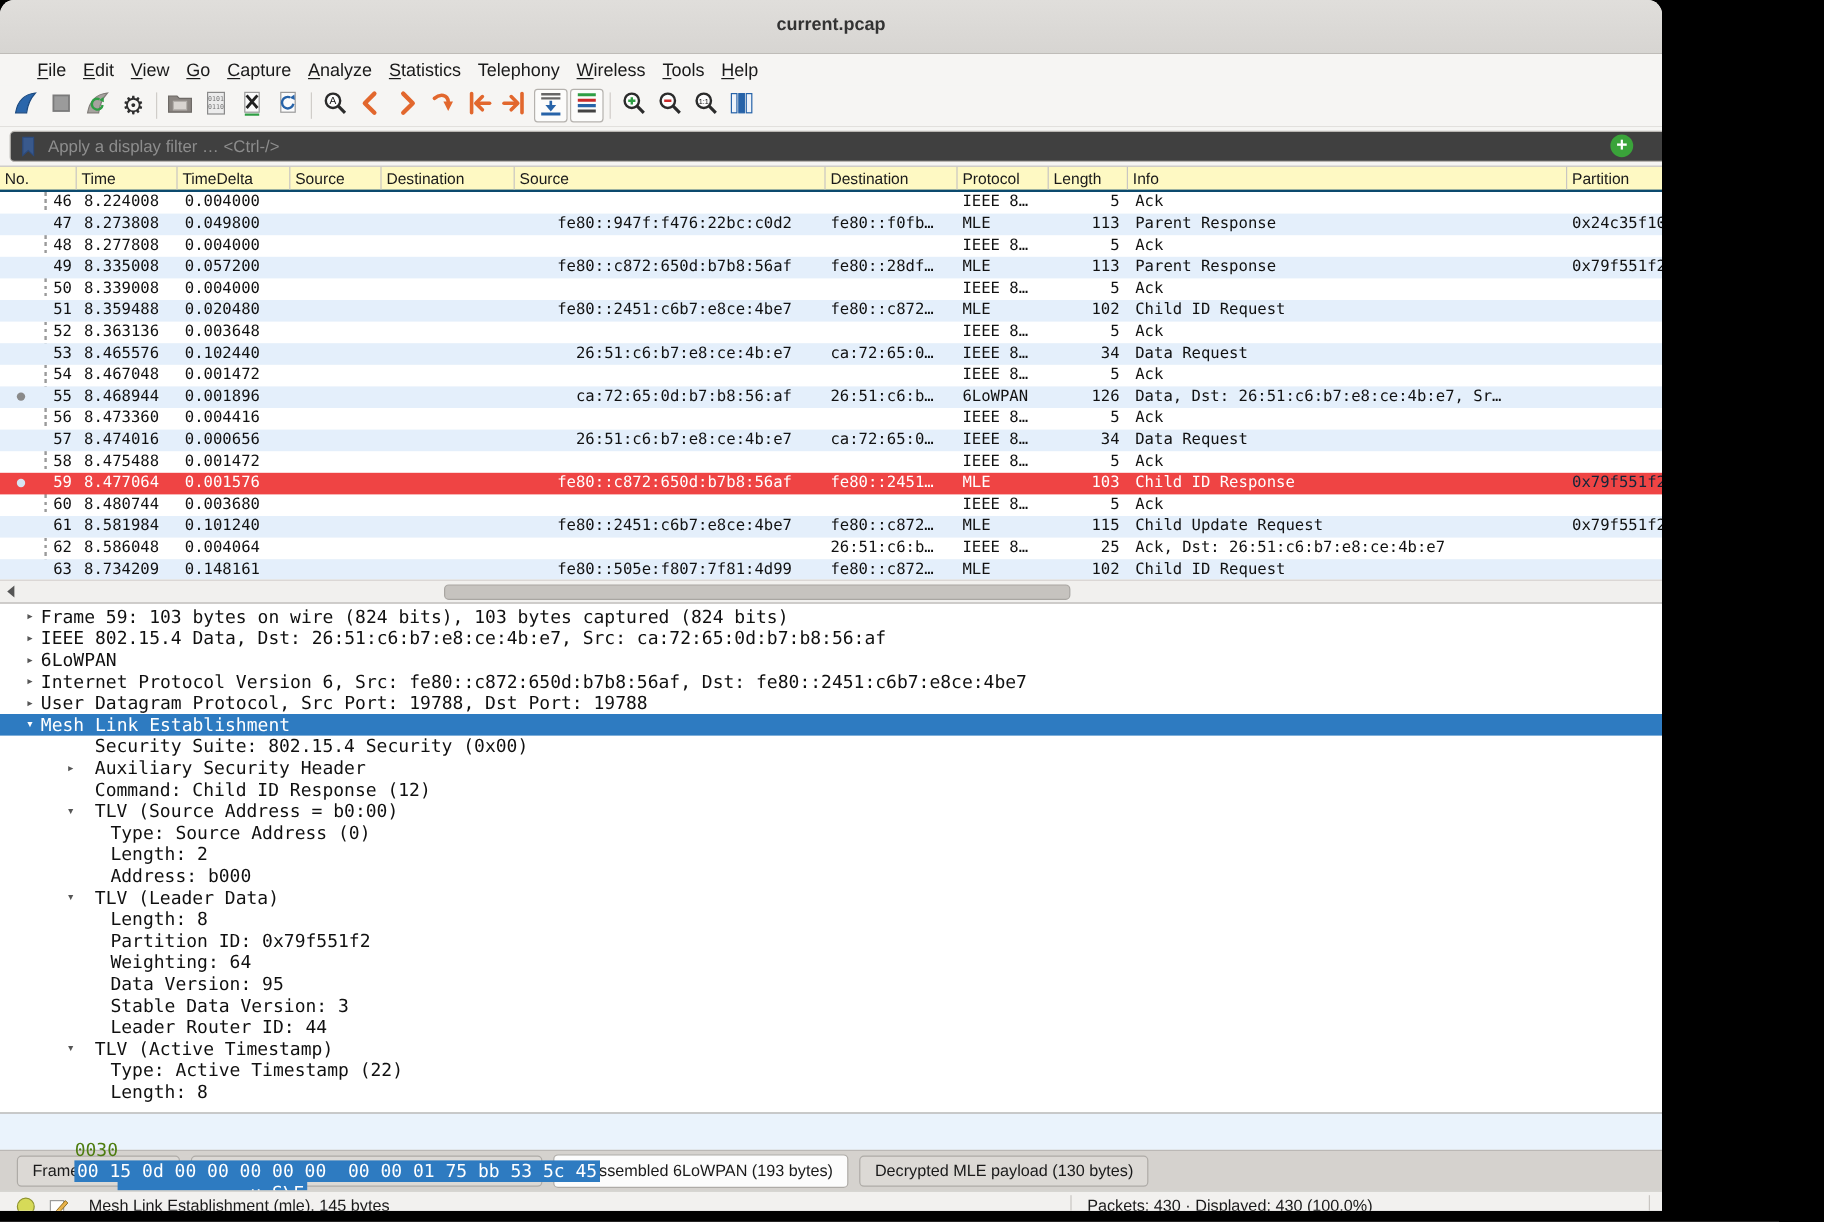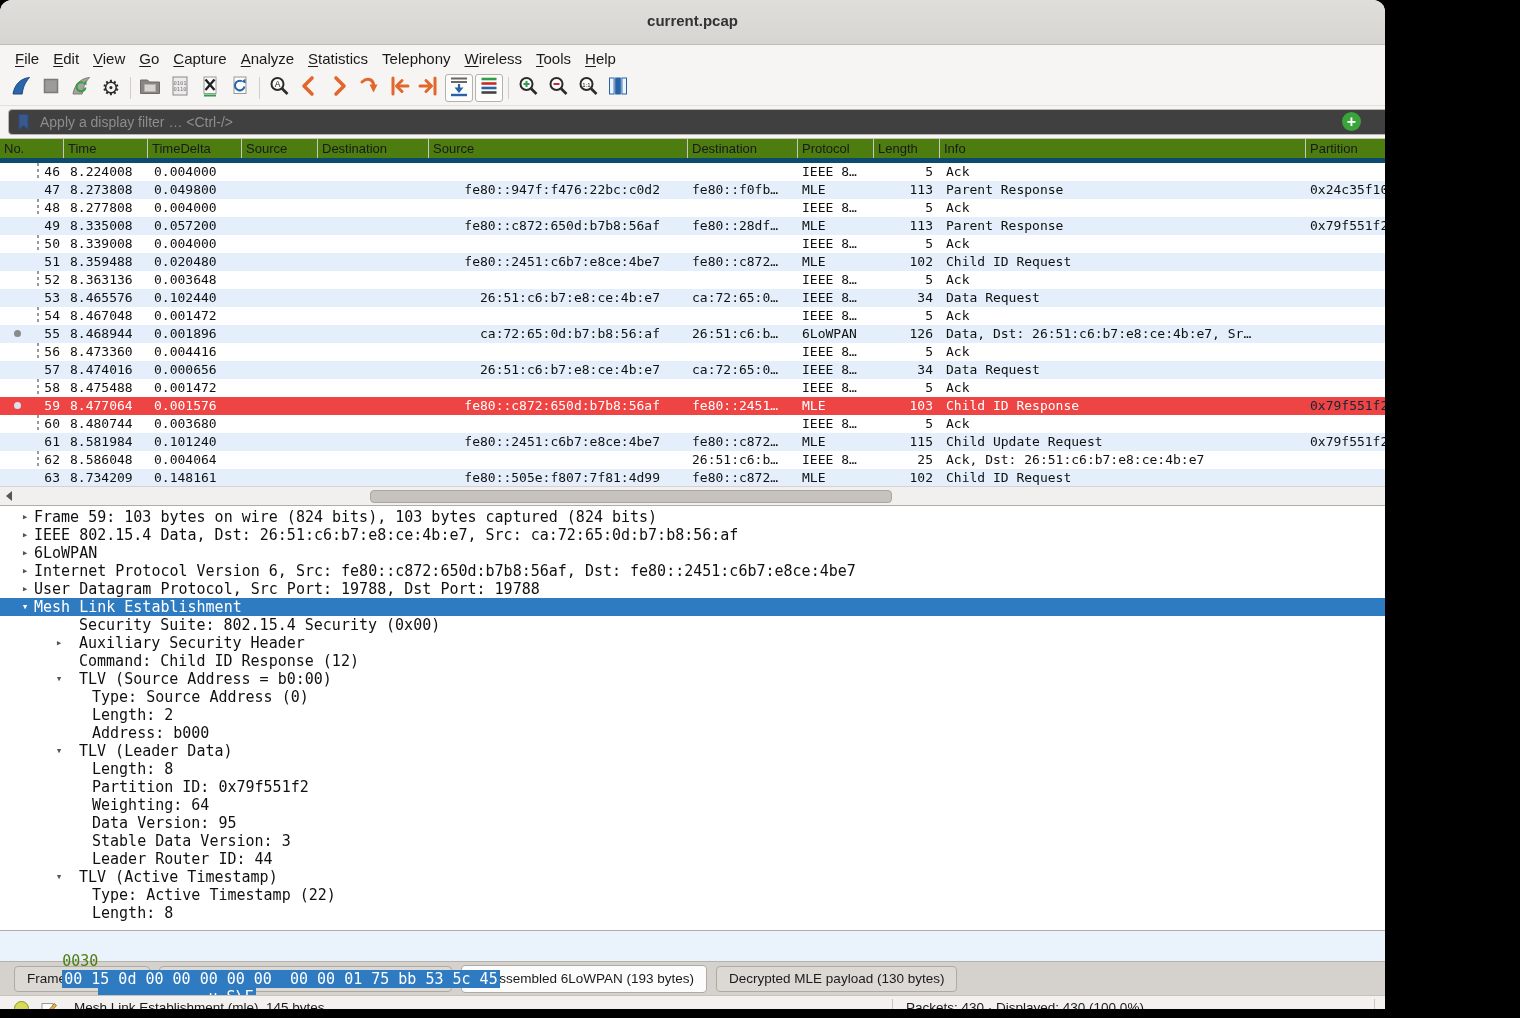--- a/index.html
+++ b/index.html
@@ -8,21 +8,21 @@
           border-radius:12px 12px 0 0;overflow:hidden;}
   
   .titlebar{position:relative;height:44px;background:linear-gradient(#e0dedb,#d7d5d2);
             border-bottom:1px solid #bfbcb8;}
   .title{position:absolute;left:0;right:0;top:12px;text-align:center;font-size:15px;
          font-weight:bold;color:#333;}
   .winbtn{position:absolute;top:10px;width:24px;height:24px;border-radius:50%;
           background:#d2cfcc;display:flex;align-items:center;justify-content:center;}
   .winbtn svg{display:block}
   
-  .menubar{height:26px;background:#f6f5f3;display:flex;align-items:center;padding-left:8px;}
+  .menubar{height:26px;background:#f6f5f3;display:flex;align-items:center;padding-left:24px;}
   .menu-item{font-size:15px;color:#1a1a1a;padding:2px 7px;white-space:nowrap;}
   .menu-item u{text-decoration:underline;text-underline-offset:2px;}
   
   .toolbar{height:34px;background:#f6f5f3;display:flex;align-items:center;padding-left:6px;
            border-bottom:1px solid #e2e0dd;}
   .tbtn{width:28px;height:28px;margin:0 1px;display:flex;align-items:center;justify-content:center;}
   .tbtn.framed{border:1px solid #b5b2ae;border-radius:3px;background:#fcfcfb;width:26px;height:26px;}
   .tsep{width:1px;height:22px;background:#d0cdc9;margin:0 4px;}
   .gear-glyph{font-size:21px;line-height:24px;color:#2e2e2e;font-family:"DejaVu Sans",sans-serif;}
   
@@ -31,21 +31,21 @@
                 border:1px solid #b9b6b2;border-radius:4px;display:flex;align-items:center;}
   .filter-placeholder{color:#8d8d8d;font-size:14px;margin-left:6px;flex:1;}
   .filter-apply{width:46px;height:18px;background:#d4d1ce;border-radius:3px;margin-right:4px;
                 display:flex;align-items:center;justify-content:center;}
   .filter-caret{width:0;height:0;border:4px solid transparent;border-top-color:#555;
                 margin:5px 8px 0 0;}
   .filter-plus{position:absolute;right:24px;top:6px;width:19px;height:19px;border-radius:50%;
                background:#3aa33a;color:#fff;font-size:16px;font-weight:bold;line-height:19px;
                text-align:center;}
   
-  .plist-header{height:19px;background:#4d7c0f;border-bottom:5px solid #0c4a6e;display:grid;
+  .plist-header{height:19px;background:#fef9c3;border-bottom:2px solid #0c4a6e;display:grid;
       grid-template-columns:64px 84px 94px 76px 111px 259px 110px 76px 66px 366px 152px;
       font-size:13px;color:#1a1a1a;width:1513px;}
   .plist-header .hcell{border-right:1px solid #c9c6c2;padding:2px 0 0 4px;white-space:nowrap;
       overflow:hidden;}
   .plist-rows{position:relative;height:323px;background:#fff;overflow:hidden;width:1458px;
       font-family:"DejaVu Sans Mono",monospace;font-size:13px;color:#111;}
   .relline{position:absolute;left:37px;top:0;bottom:0;width:2px;
       background:repeating-linear-gradient(to bottom,#9a9a9a 0 3px,transparent 3px 6px);}
   .prow{display:grid;position:relative;height:18px;line-height:18px;
       grid-template-columns:64px 84px 94px 76px 111px 259px 110px 76px 66px 366px 152px;}

